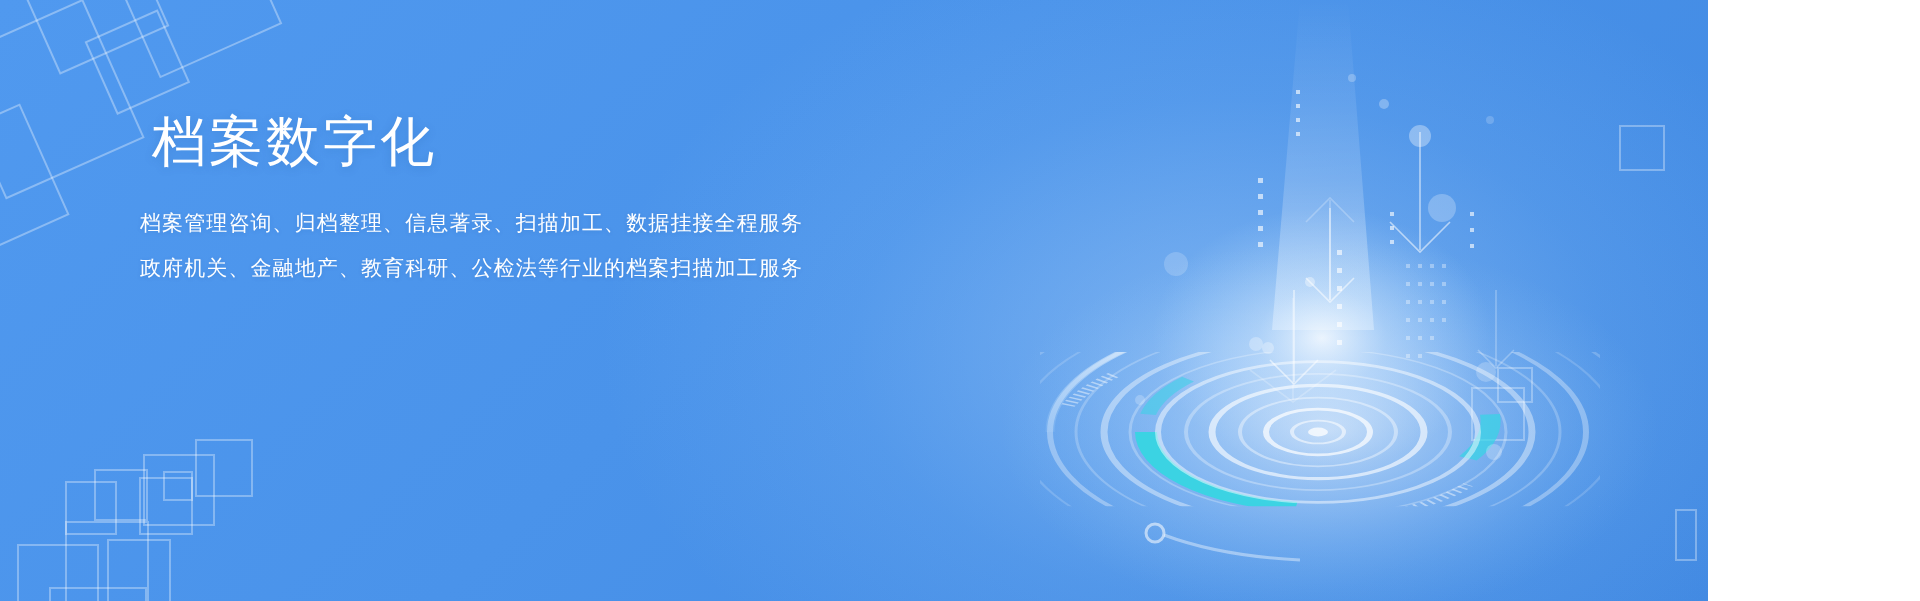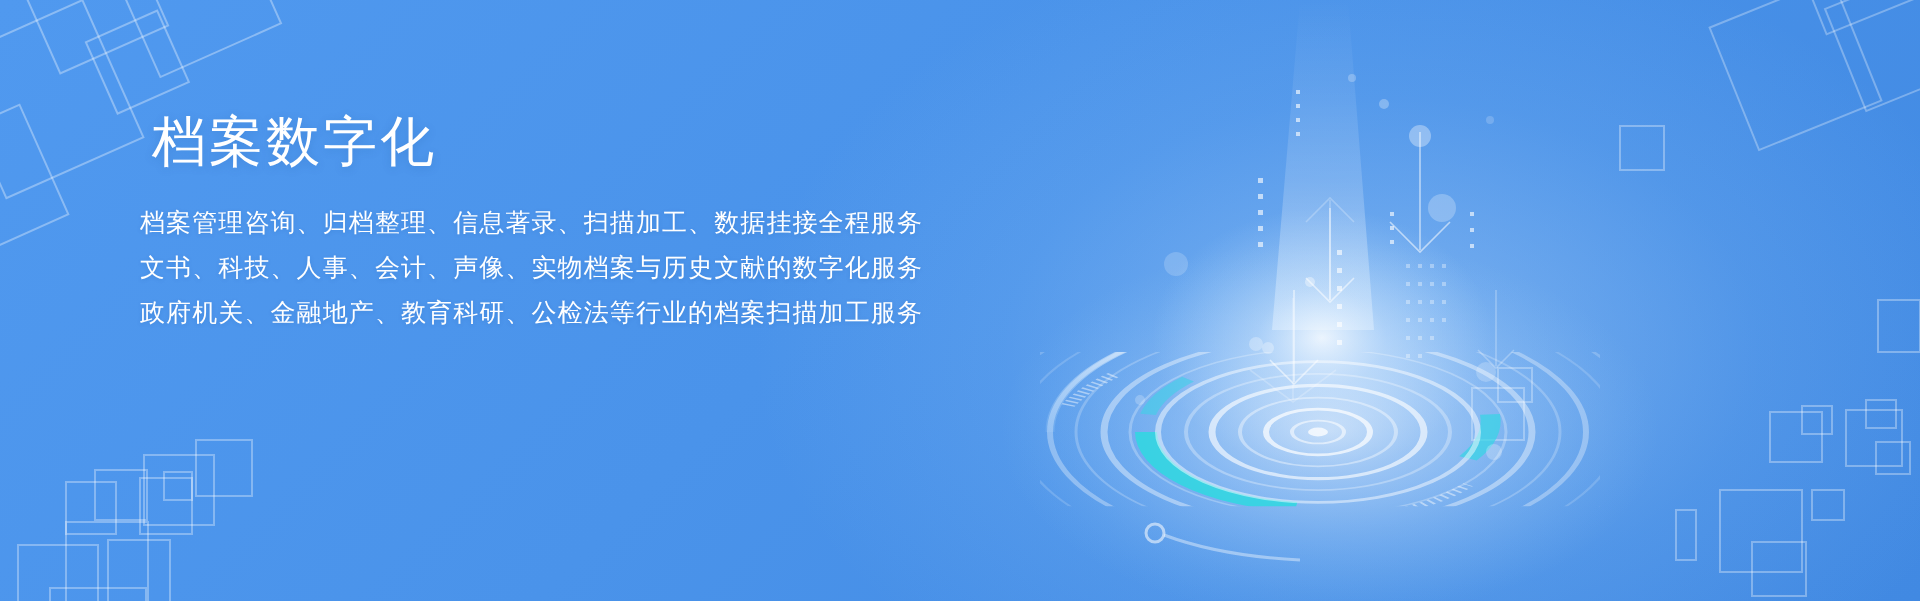--- a/index.html
+++ b/index.html
@@ -3,21 +3,21 @@
 <meta charset="utf-8">
 <style>
   * { margin:0; padding:0; box-sizing:border-box; }
   html, body {
     width:1920px; height:601px;
     overflow:hidden;
     font-family:"Liberation Sans", "DejaVu Sans", sans-serif;
   }
   #banner {
     position:relative;
-    width:1920px; height:601px;
+    width:1708px; height:601px;
     background:#4a93ea;
     background-image:
       radial-gradient(ellipse 900px 600px at 72% 58%, rgba(200,228,255,0.42) 0%, rgba(150,200,250,0.16) 42%, rgba(74,147,234,0) 70%),
       linear-gradient(135deg, #5099ef 0%, #4a93ea 45%, #4189e2 100%);
     overflow:hidden;
   }
   .layer { position:absolute; inset:0; pointer-events:none; }
   .content {
     position:absolute;
     left:140px; top:108px;
@@ -28,21 +28,21 @@
     font-size:54px;
     line-height:1.25;
     color:#ffffff;
     letter-spacing:3px;
     font-weight:400;
     text-shadow:0 2px 10px rgba(20,70,140,0.18);
     padding-left:12px;
   }
   .sublist { margin-top:24px; }
   .subline {
-    font-size:25px;
+    font-size:21px;
     line-height:45px;
     color:#ffffff;
     letter-spacing:1.1px;
     font-weight:400;
     white-space:nowrap;
     text-shadow:0 1px 4px rgba(20,70,140,0.16);
   }
   svg { display:block; }
 </style>
 </head>
@@ -256,18 +256,17 @@
       <circle cx="1494" cy="452" r="8" opacity="0.45"></circle>
       <circle cx="1140" cy="400" r="5" opacity="0.40"></circle>
       <circle cx="1268" cy="348" r="6" opacity="0.55"></circle>
     </g>
   </svg>
 
   <div class="content">
     <h1 class="title">档案数字化</h1>
     <div class="sublist">
       <p class="subline">档案管理咨询、归档整理、信息著录、扫描加工、数据挂接全程服务</p>
-      <p class="subline">文书、科技、人事、会计、声像、实物档案与历史文献的数字化服务</p>
       <p class="subline">政府机关、金融地产、教育科研、公检法等行业的档案扫描加工服务</p>
     </div>
   </div>
 
 </div>
 
 </body></html>

